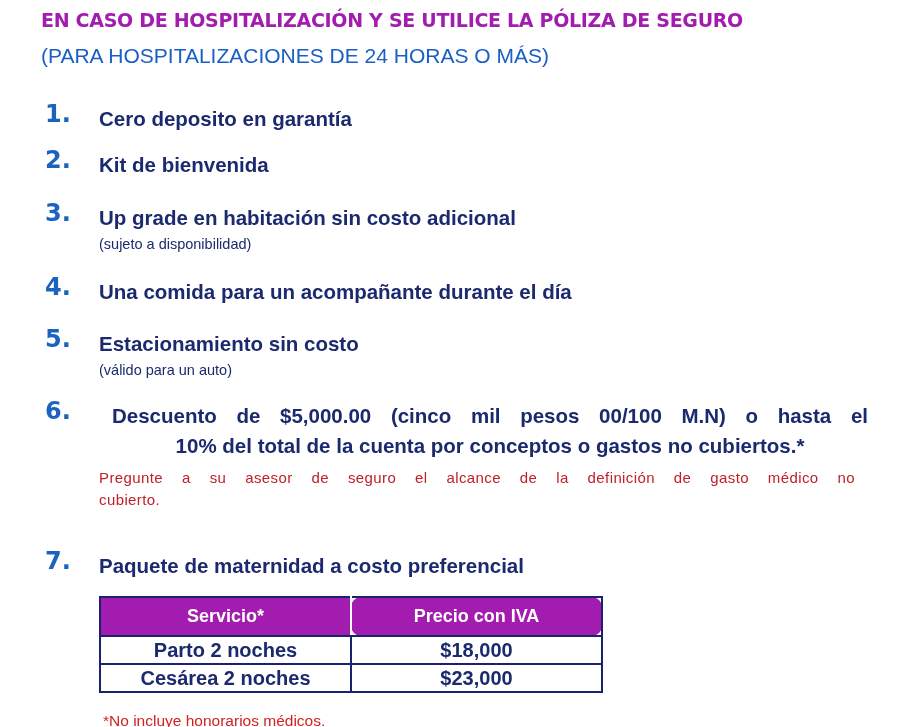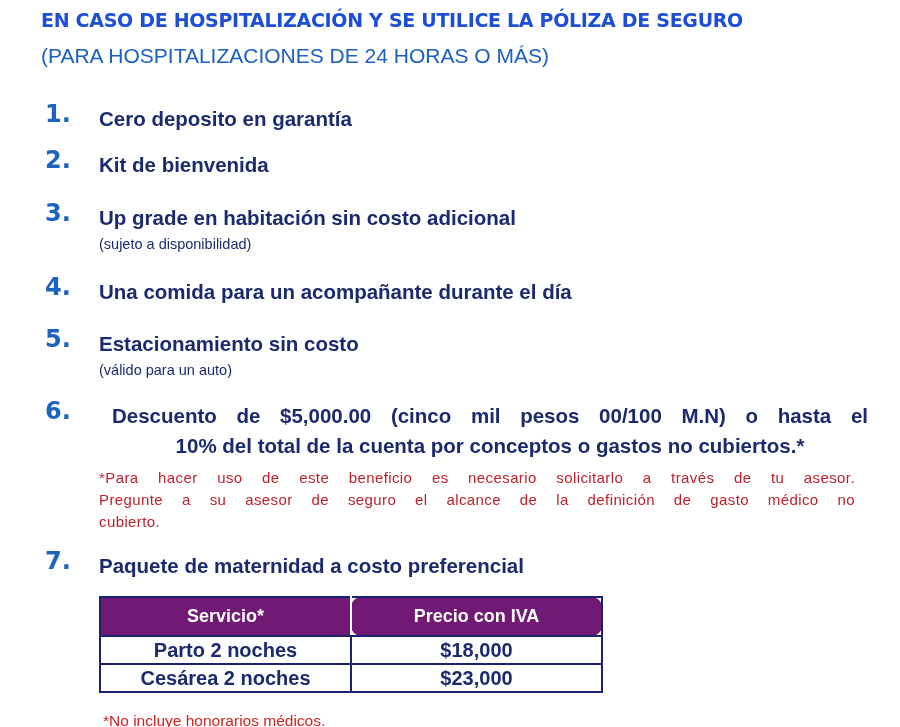--- a/index.html
+++ b/index.html
@@ -1,26 +1,26 @@
 <!DOCTYPE html>
 <html><head>
 <meta charset="utf-8">
 <style>
   html, body { margin:0; padding:0; background:#ffffff; }
   body { width:900px; height:727px; position:relative; overflow:hidden; font-family:"DejaVu Sans", sans-serif; }
-  .title { position:absolute; left:41px; top:9px; font-family:"DejaVu Sans", sans-serif; font-weight:bold; font-size:19px; color:#1d4ed8; letter-spacing:-0.3px; white-space:nowrap; }
+  .title { position:absolute; left:41px; top:9px; font-family:"DejaVu Sans", sans-serif; font-weight:bold; font-size:19px; color:#a21caf; letter-spacing:-0.3px; white-space:nowrap; }
   .subtitle { position:absolute; left:41px; top:44px; font-family:"Liberation Sans", sans-serif; font-size:21px; color:#1a5fc4; white-space:nowrap; }
   .item { position:absolute; left:45px; width:815px; }
   .num { position:absolute; left:0; top:-4px; font-family:"DejaVu Sans", sans-serif; font-weight:bold; font-size:24px; color:#1c63c0; }
   .txt { position:absolute; left:54px; top:0; width:760px; font-family:"Liberation Sans", sans-serif; font-weight:bold; font-size:20.5px; color:#1b2a6e; line-height:30px; }
   .note { position:absolute; left:54px; font-family:"Liberation Sans", sans-serif; font-size:14.5px; color:#1b2a6e; }
   .rednote { position:absolute; left:54px; width:756px; font-family:"Liberation Sans", sans-serif; font-size:15px; color:#c0202a; line-height:22px; text-align:justify; letter-spacing:0.4px; }
   .justline { text-align:justify; text-align-last:justify; display:block; }
   table.mat { position:absolute; left:99px; top:596px; border-collapse:collapse; width:504px; font-family:"Liberation Sans", sans-serif; }
-  table.mat th { background:#701a75; color:#ffffff; font-weight:bold; font-size:18px; height:37px; border:2px solid #1a2170; border-right:2px solid #ffffff; padding:0; }
+  table.mat th { background:#a21caf; color:#ffffff; font-weight:bold; font-size:18px; height:37px; border:2px solid #1a2170; border-right:2px solid #ffffff; padding:0; }
   table.mat th:last-child { border-right:2px solid #1a2170;border-radius:10px; }
   table.mat td { border:2px solid #1a2170; color:#1b2a6e; font-weight:bold; font-size:20px; text-align:center; height:26px; padding:0; }
   .footnote { position:absolute; left:103px; top:693px; font-family:"Liberation Sans", sans-serif; font-size:15.5px; color:#d42020;margin-top:19px; }
 </style>
 </head>
 <body>
 
 <div class="title">EN CASO DE HOSPITALIZACIÓN Y SE UTILICE LA PÓLIZA DE SEGURO</div>
 <div class="subtitle">(PARA HOSPITALIZACIONES DE 24 HORAS O MÁS)</div>
 
@@ -51,21 +51,20 @@
   <span class="note" style="top:33px;">(válido para un auto)</span>
 </div>
 
 <div class="item" style="top:401px;">
   <span class="num">6.</span>
   <div class="txt" style="width:756px;margin-left:13px;">
     <span class="justline">Descuento de $5,000.00 (cinco mil pesos 00/100 M.N) o hasta el</span>
     <span style="display:block;text-align:center;">10% del total de la cuenta por conceptos o gastos no cubiertos.*</span>
   </div>
   <div class="rednote" style="top:66px;">
-    <span class="justline">*Para hacer uso de este beneficio es necesario solicitarlo a través de tu asesor.</span>
     <span class="justline">Pregunte a su asesor de seguro el alcance de la definición de gasto médico no</span>
     <span style="display:block;">cubierto.</span>
   </div>
 </div>
 
 <div class="item" style="top:551px;">
   <span class="num">7.</span>
   <span class="txt">Paquete de maternidad a costo preferencial</span>
 </div>
 

